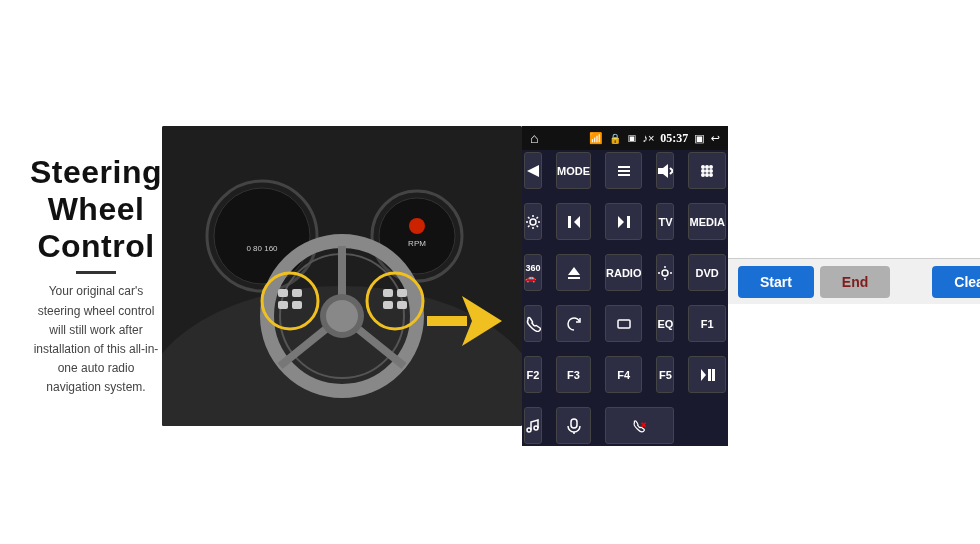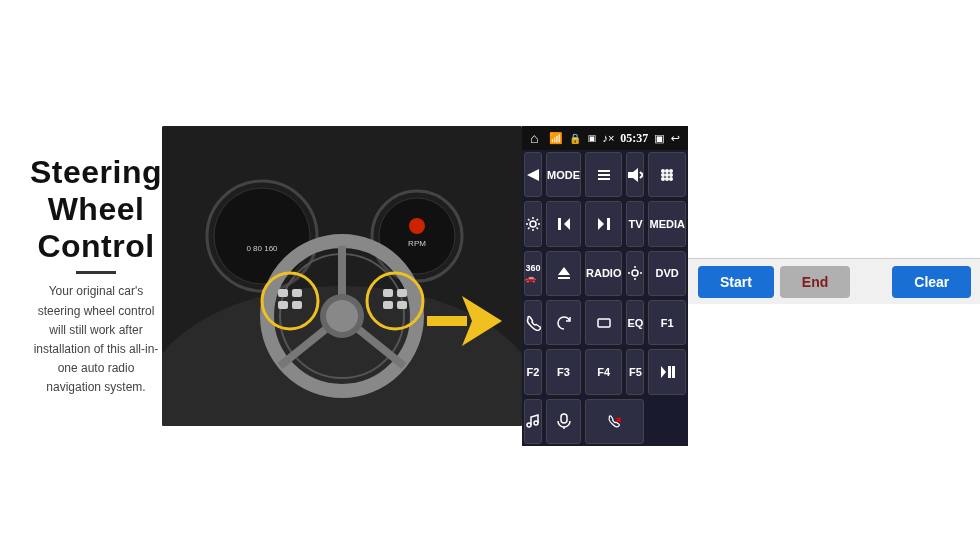--- a/index.html
+++ b/index.html
@@ -84,21 +84,21 @@
       justify-content: space-between;
       padding: 3px 8px;
       font-size: 11px;
       height: 24px;
     }
     .status-left { display: flex; align-items: center; gap: 4px; }
     .status-right { display: flex; align-items: center; gap: 6px; font-size: 11px; }
     .panel-grid {
       display: grid;
       grid-template-columns: repeat(5, 1fr);
-      gap: 4px;
+      gap: 14px;
       padding: 2px;
       flex: 1;
     }
     .btn {
       background: #2d2d44;
       border: 1px solid #444;
       color: #fff;
       display: flex;
       align-items: center;
       justify-content: center;

